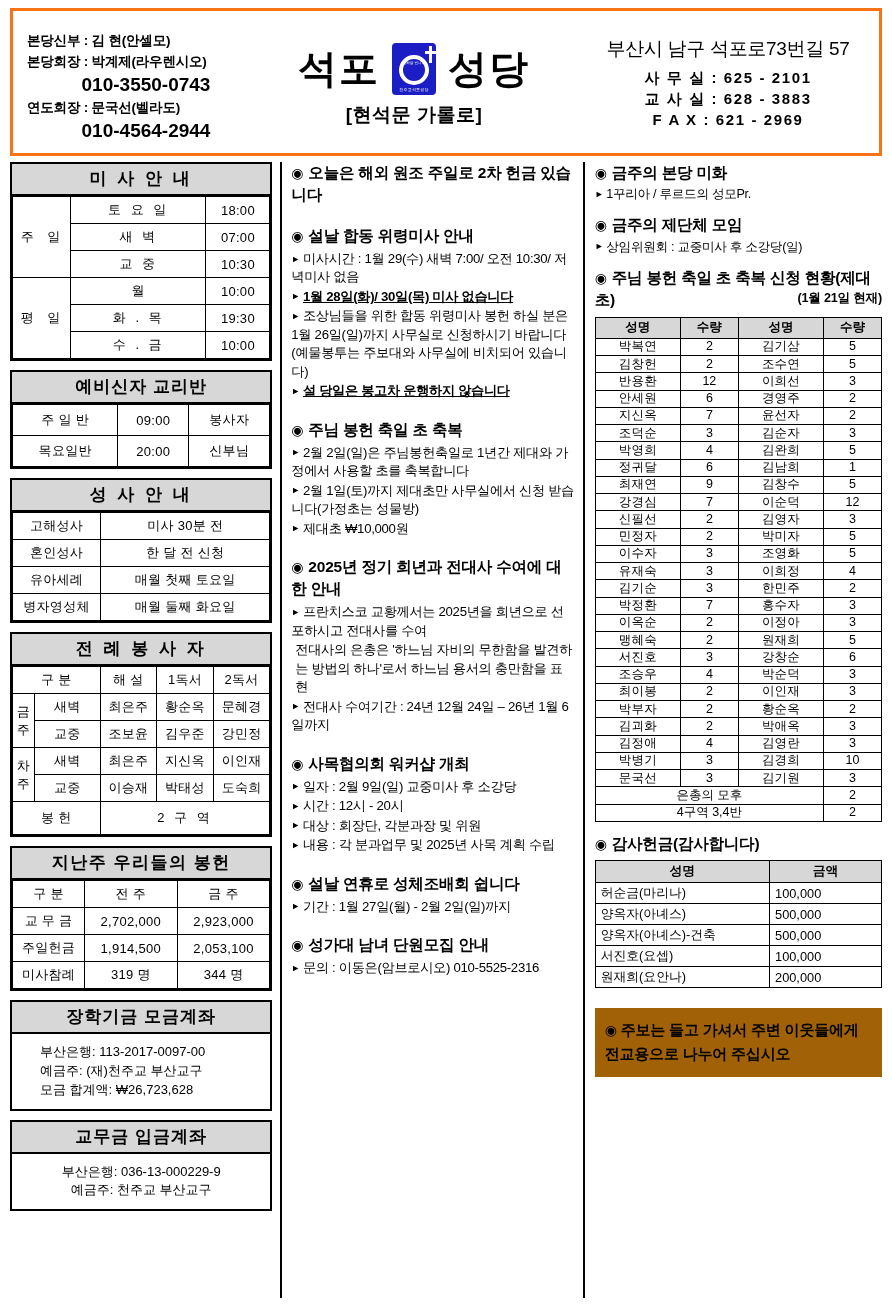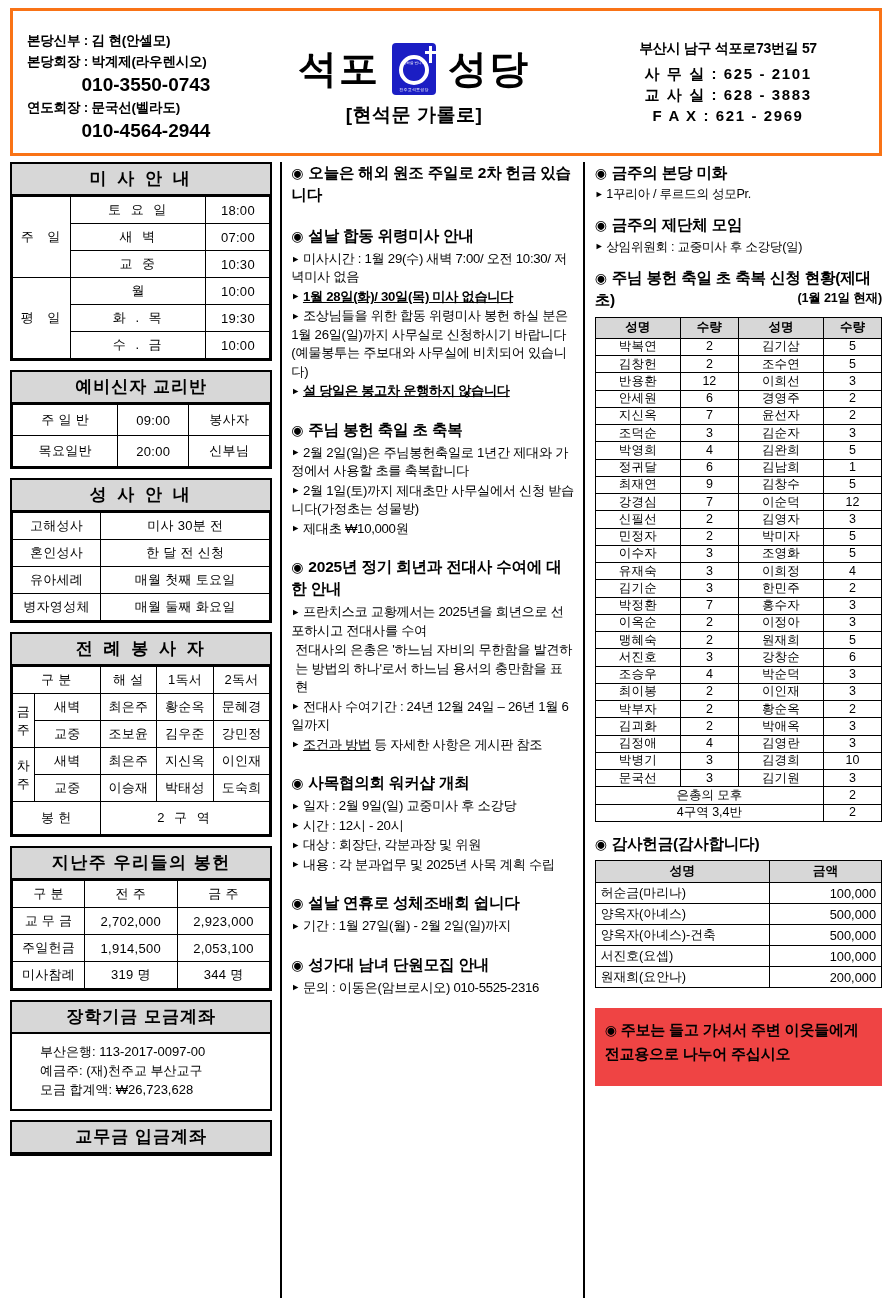--- a/index.html
+++ b/index.html
@@ -60,21 +60,21 @@
   .logo .logo-txt { font-size: 4px; color: #fff; position: absolute; bottom: 3px; letter-spacing: 0.2px;}
   .logo .ring-txt { position: absolute; font-size: 3.6px; color: #fff; top: 19px; left: 9px; line-height: 1.1; text-align:center; width: 26px;}
   .subtitle { font-size: 19px; font-weight: 700; margin-top: 6px; letter-spacing: 0.5px;}
   .hdr-right {
     width: 296px;
     display: flex; flex-direction: column;
     justify-content: center; align-items: center;
     gap: 2px;
     padding-right: 6px;
   }
-  .hdr-right .addr { font-size: 14px; font-weight: 700; margin-bottom: 5px; letter-spacing: -0.3px; text-align: right;}
+  .hdr-right .addr { font-size: 19px; font-weight: 400; margin-bottom: 5px; letter-spacing: -0.3px; text-align: right;}
   .hdr-right .tel { font-size: 15px; font-weight: 700; letter-spacing: 1.6px; }
 
   
   .body {
     display: flex;
     margin-top: 6px;
     height: 1136px;
   }
   .col-left { width: 274px; }
   .divider-v { width: 2px; background: #000; margin: 0 9px 0 8px; }
@@ -165,25 +165,25 @@
   table.don td.name { letter-spacing: 0.2px; }
 
   table.thanks { width: 100%; border-collapse: collapse; margin-top: 5px; }
   table.thanks th {
     background: #d7d7d7; border: 1px solid #000;
     font-size: 12.8px; font-weight: 700; padding: 2px 0;
   }
   table.thanks td {
     border: 1px solid #000; font-size: 12.8px; padding: 1.5px 5px;
   }
-  table.thanks td.amt { text-align: right; }
+  table.thanks td.amt { text-align: left; }
 
   .notice {
-    background: #ef4444;
-    padding: 10px 10px 20px;
+    background: #a16207;
+    padding: 10px 10px 11px;
     font-size: 15px; font-weight: 700;
     line-height: 1.6;
     letter-spacing: -0.2px;
     margin-top: 20px;
   }
   .notice .bullet { font-size: 14px; margin-right: 4px; }
 </style>
 </head>
 <body>
 
@@ -377,20 +377,24 @@
         <div class="box-title" style="letter-spacing:1px">장학기금 모금계좌</div>
         <div class="acct left">
           <div>부산은행: 113-2017-0097-00</div>
           <div>예금주: (재)천주교 부산교구</div>
           <div>모금 합계액: ₩26,723,628</div>
         </div>
       </div>
 
       <div class="box">
         <div class="box-title" style="letter-spacing:1px">교무금 입금계좌</div>
+        <div class="acct">
+          <div>부산은행: 036-13-000229-9</div>
+          <div>예금주: 천주교 부산교구</div>
+        </div>
       </div>
 
     </div>
 
     <div class="divider-v"></div>
 
     <div class="col-mid">
 
       <div class="item">
         <div class="item-head"><span class="bullet">◉</span><span>오늘은 해외 원조 주일로 2차 헌금 있습니다</span></div>
@@ -412,21 +416,20 @@
         <div class="sub"><span class="arrow">►</span><span>2월 1일(토)까지 제대초만 사무실에서 신청 받습니다(가정초는 성물방)</span></div>
         <div class="sub"><span class="arrow">►</span><span>제대초 ₩10,000원</span></div>
       </div>
       <div class="gap"></div>
 
       <div class="item">
         <div class="item-head"><span class="bullet">◉</span><span>2025년 정기 희년과 전대사 수여에 대한 안내</span></div>
         <div class="sub"><span class="arrow">►</span><span>프란치스코 교황께서는 2025년을 희년으로 선포하시고 전대사를 수여</span></div>
         <div class="sub" style="padding-left:4px"><span>전대사의 은총은 '하느님 자비의 무한함을 발견하는 방법의 하나'로서 하느님 용서의 충만함을 표현</span></div>
         <div class="sub"><span class="arrow">►</span><span>전대사 수여기간 : 24년 12월 24일 – 26년 1월 6일까지</span></div>
-        <div class="sub"><span class="arrow">►</span><span class="u">조건과 방법</span><span> 등 자세한 사항은 게시판 참조</span></div>
       </div>
       <div class="gap"></div>
 
       <div class="item">
         <div class="item-head"><span class="bullet">◉</span><span>사목협의회 워커샵 개최</span></div>
         <div class="sub"><span class="arrow">►</span><span>일자 : 2월 9일(일) 교중미사 후 소강당</span></div>
         <div class="sub"><span class="arrow">►</span><span>시간 : 12시 - 20시</span></div>
         <div class="sub"><span class="arrow">►</span><span>대상 : 회장단, 각분과장 및 위원</span></div>
         <div class="sub"><span class="arrow">►</span><span>내용 : 각 분과업무 및 2025년 사목 계획 수립</span></div>
       </div>

